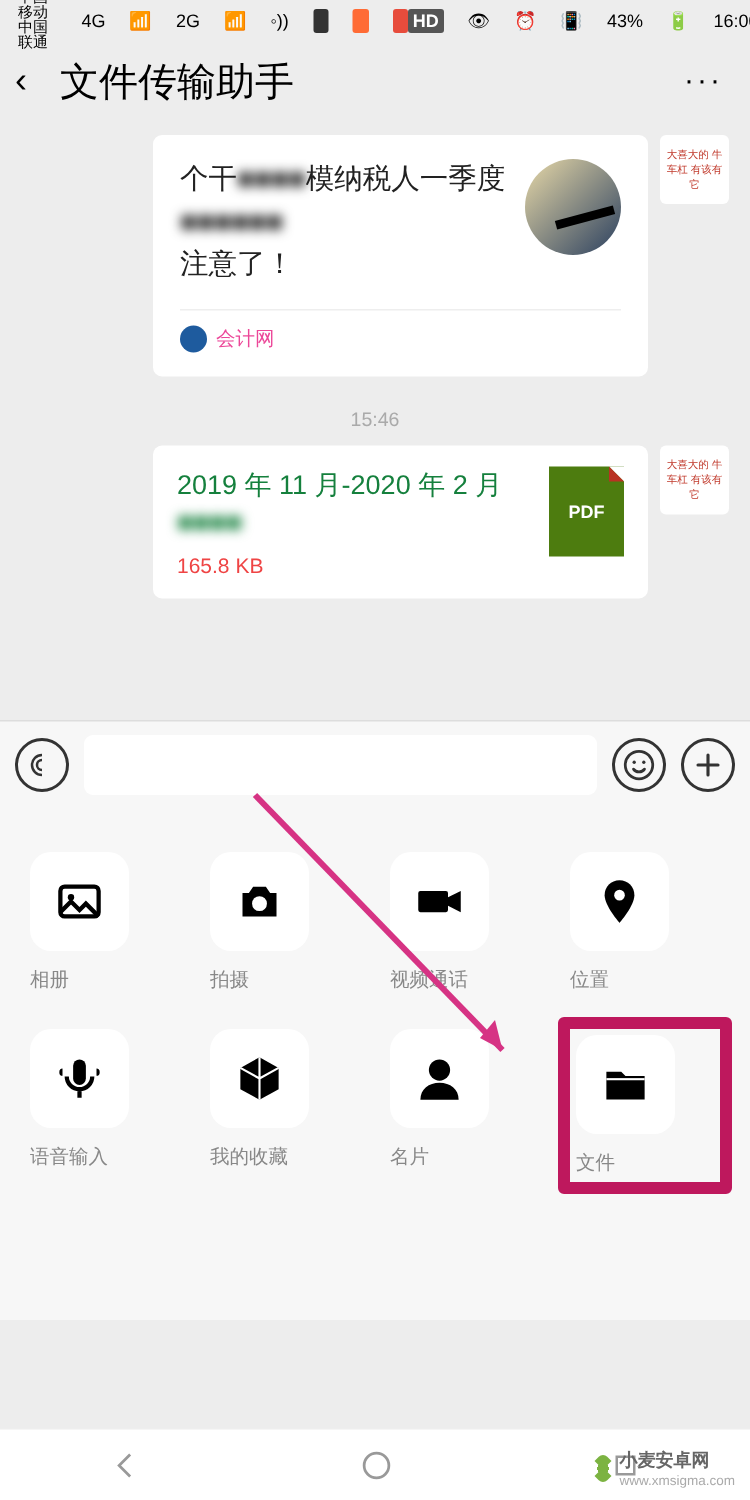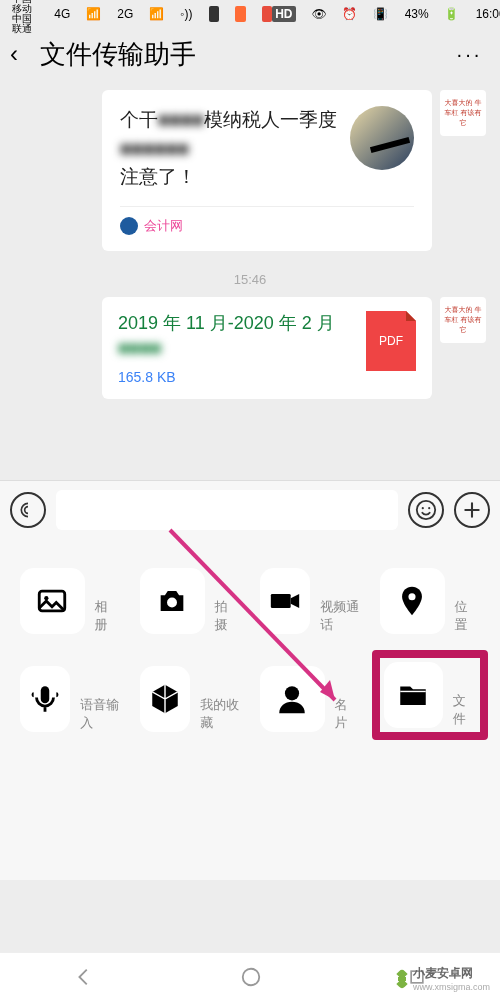--- a/index.html
+++ b/index.html
@@ -22,30 +22,30 @@
 .article-title{font-size:19px;line-height:1.5;color:#222;margin-bottom:8px}
 .article-thumb{width:64px;height:64px;border-radius:50%;background:linear-gradient(135deg,#e8d9a8,#2a3f5f);float:right;margin-left:10px;position:relative;overflow:hidden}
 .article-thumb::after{content:"";position:absolute;width:40px;height:6px;background:#000;right:4px;bottom:22px;transform:rotate(-15deg)}
 .article-source{display:flex;align-items:center;gap:6px;border-top:1px solid #eee;padding-top:10px;margin-top:14px;font-size:13px;color:#ec4899;clear:both}
 .src-icon{width:18px;height:18px;border-radius:50%;background:#1e5b9e;display:inline-block}
 .avatar{width:46px;height:46px;background:#fff;border-radius:4px;display:flex;align-items:center;justify-content:center;font-size:7px;color:#c0392b;text-align:center;padding:2px}
 .time-stamp{text-align:center;font-size:13px;color:#aaa;margin:10px 0}
 .file-bubble{background:#fff;border-radius:6px;padding:14px 16px;width:330px;display:flex;align-items:flex-start;gap:12px}
 .file-info{flex:1}
 .file-name{font-size:18px;color:#15803d;line-height:1.4;margin-bottom:4px}
-.file-size{font-size:14px;color:#3b82f6;margin-top:8px}
-.pdf-icon{width:50px;height:60px;background:#ef4444;position:relative;color:#fff;display:flex;align-items:center;justify-content:center;font-size:12px;font-weight:normal;flex-shrink:0}
+.file-size{font-size:14px;color:#ef4444;margin-top:8px}
+.pdf-icon{width:50px;height:60px;background:#4d7c0f;position:relative;color:#fff;display:flex;align-items:center;justify-content:center;font-size:12px;font-weight:bold;flex-shrink:0}
 .pdf-icon::before{content:"";position:absolute;top:0;right:0;border-style:solid;border-width:0 10px 10px 0;border-color:transparent #fff transparent transparent}
 .pdf-icon::after{content:"";position:absolute;top:0;right:0;border-style:solid;border-width:10px 0 0 10px;border-color:transparent transparent transparent #b93222}
 .input-bar{background:#f7f7f7;border-top:1px solid #ddd;height:58px;display:flex;align-items:center;padding:0 10px;gap:10px}
 .round-btn{width:36px;height:36px;border:2px solid #333;border-radius:50%;display:flex;align-items:center;justify-content:center;font-size:18px}
 .text-input{flex:1;height:40px;background:#fff;border-radius:6px;border:none;padding:0 10px}
 .panel{background:#f7f7f7;padding:30px 20px 20px;height:342px}
 .grid{display:grid;grid-template-columns:repeat(4,1fr);gap:24px 20px}
-.grid-item{display:flex;flex-direction:row;align-items:flex-end;gap:10px}
+.grid-item{display:flex;flex-direction:column;align-items:flex-start;gap:10px}
 .grid-icon{width:66px;height:66px;background:#fff;border-radius:14px;display:flex;align-items:center;justify-content:center}
 .grid-label{font-size:13px;color:#888}
 .highlight{border:8px solid #be185d;border-radius:4px;padding:4px;margin:-8px}
 .highlight .grid-icon{width:66px;height:66px}
 .arrow{position:absolute;top:520px;left:160px;width:200px;height:200px;pointer-events:none;z-index:10}
 .arrow-line{stroke:#d63384;stroke-width:4;fill:none}
 .arrow-head{fill:#d63384}
 .nav-bar{position:absolute;bottom:0;width:100%;height:48px;background:#fff;display:flex;justify-content:space-around;align-items:center;border-top:1px solid #eee}
 .watermark{position:absolute;bottom:8px;right:10px;display:flex;align-items:center;gap:2px;font-size:12px;color:#666;z-index:20}
 .wm-icon{width:18px;height:18px;background:radial-gradient(circle,#7cb342 30%,transparent 30%);position:relative}

